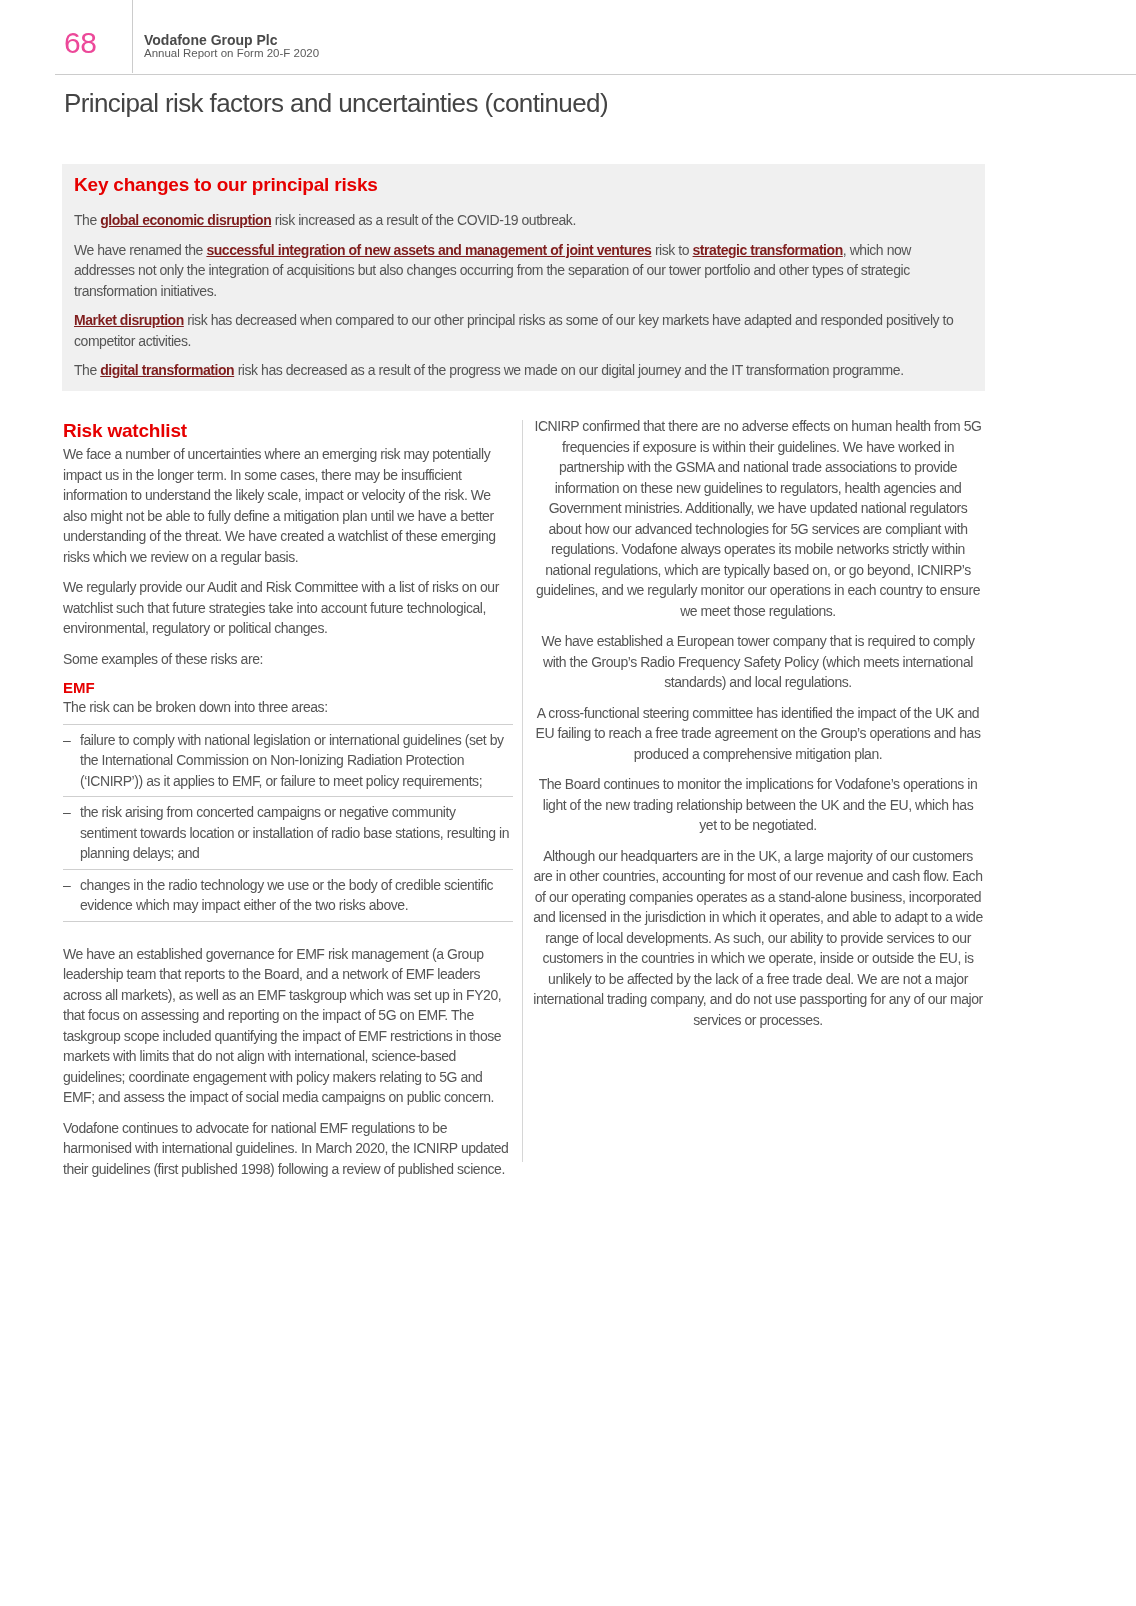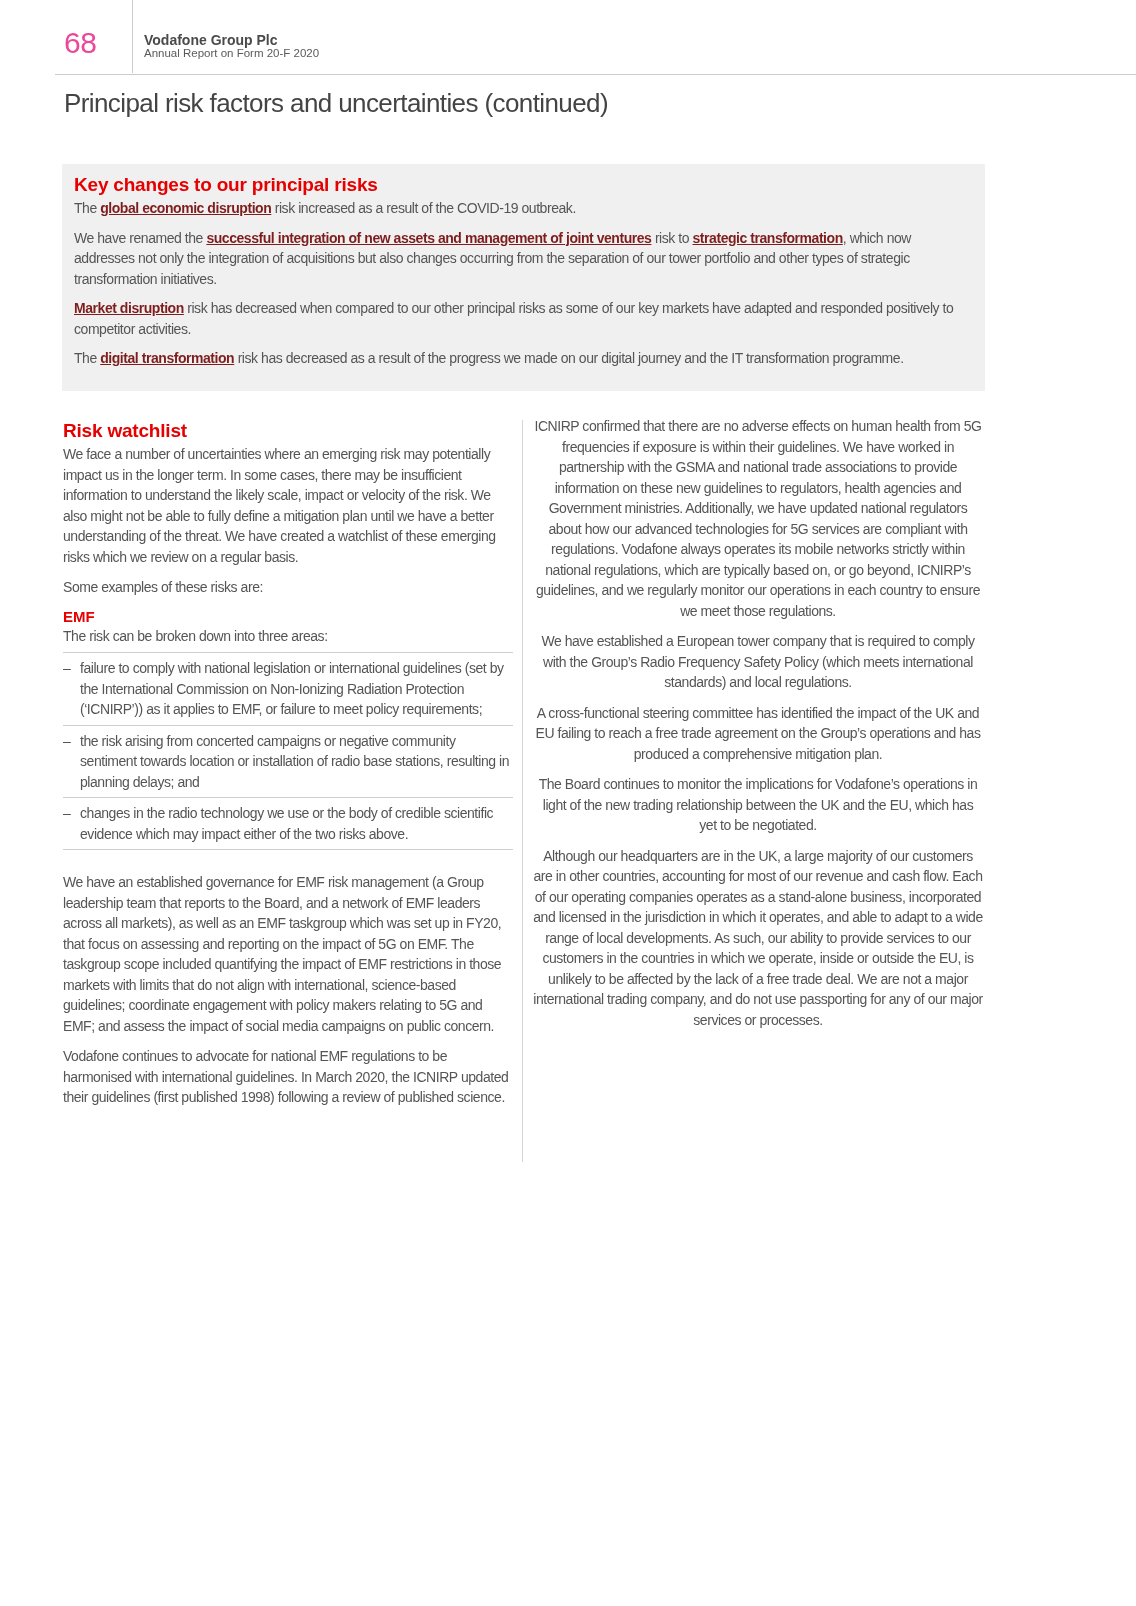--- a/index.html
+++ b/index.html
@@ -29,21 +29,21 @@
     position: absolute; left: 64px; top: 88px;
     font-size: 26px; color: #444444; letter-spacing: -0.6px; font-weight: normal; margin: 0;
   }
   .key-box {
     position: absolute; left: 62px; top: 164px; width: 923px; height: 227px;
     background: #f0f0f0; box-sizing: border-box; padding: 8px 12px 0 12px;
   }
   .red-heading {
     color: #e60000; font-weight: bold; margin: 0;
   }
-  .key-box h2 { font-size: 19px; margin: 0 0 0 0; line-height: 26px; letter-spacing: -0.2px; }
+  .key-box h2 { font-size: 19px; margin: 0 0 12px 0; line-height: 26px; letter-spacing: -0.2px; }
   .key-box p {
     margin: 0 0 9px 0; font-size: 14px; line-height: 20.5px; color: #555555; letter-spacing: -0.45px;
   }
   .key-box b { color: #7f1d1d; text-decoration: underline; }
   .col {
     position: absolute; top: 418px; width: 450px;
   }
   .col-left { left: 63px; }
   .col-right { left: 533px; text-align: center; }
   .col-divider {
@@ -85,20 +85,21 @@
     <b>Market disruption</b><span> risk has decreased when compared to our other principal risks as some of our key markets have adapted and responded positively to competitor activities.</span>
   </p>
   <p>
     <span>The </span><b>digital transformation</b><span> risk has decreased as a result of the progress we made on our digital journey and the IT transformation programme.</span>
   </p>
 </section>
 
 <section class="col col-left">
   <h2 class="red-heading">Risk watchlist</h2>
   <p>We face a number of uncertainties where an emerging risk may potentially impact us in the longer term. In some cases, there may be insufficient information to understand the likely scale, impact or velocity of the risk. We also might not be able to fully define a mitigation plan until we have a better understanding of the threat. We have created a watchlist of these emerging risks which we review on a regular basis.</p>
+  <p>We regularly provide our Audit and Risk Committee with a list of risks on our watchlist such that future strategies take into account future technological, environmental, regulatory or political changes.</p>
   <p>Some examples of these risks are:</p>
   <h3 class="red-heading">EMF</h3>
   <p class="tight">The risk can be broken down into three areas:</p>
   <ul class="bullets">
     <li><span class="dash">–</span><span>failure to comply with national legislation or international guidelines (set by the International Commission on Non-Ionizing Radiation Protection (‘ICNIRP’)) as it applies to EMF, or failure to meet policy requirements;</span></li>
     <li><span class="dash">–</span><span>the risk arising from concerted campaigns or negative community sentiment towards location or installation of radio base stations, resulting in planning delays; and</span></li>
     <li><span class="dash">–</span><span>changes in the radio technology we use or the body of credible scientific evidence which may impact either of the two risks above.</span></li>
   </ul>
   <p>We have an established governance for EMF risk management (a Group leadership team that reports to the Board, and a network of EMF leaders across all markets), as well as an EMF taskgroup which was set up in FY20, that focus on assessing and reporting on the impact of 5G on EMF. The taskgroup scope included quantifying the impact of EMF restrictions in those markets with limits that do not align with international, science-based guidelines; coordinate engagement with policy makers relating to 5G and EMF; and assess the impact of social media campaigns on public concern.</p>
   <p>Vodafone continues to advocate for national EMF regulations to be harmonised with international guidelines. In March 2020, the ICNIRP updated their guidelines (first published 1998) following a review of published science.</p>

